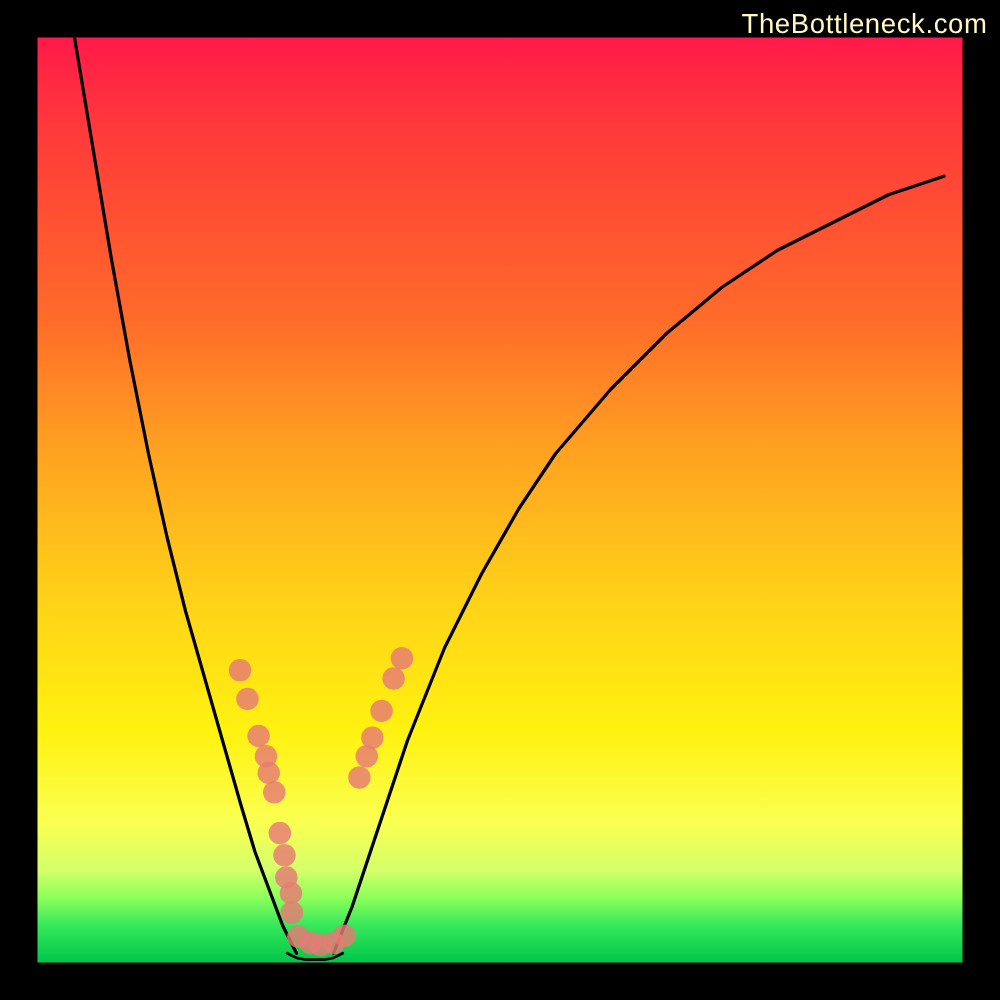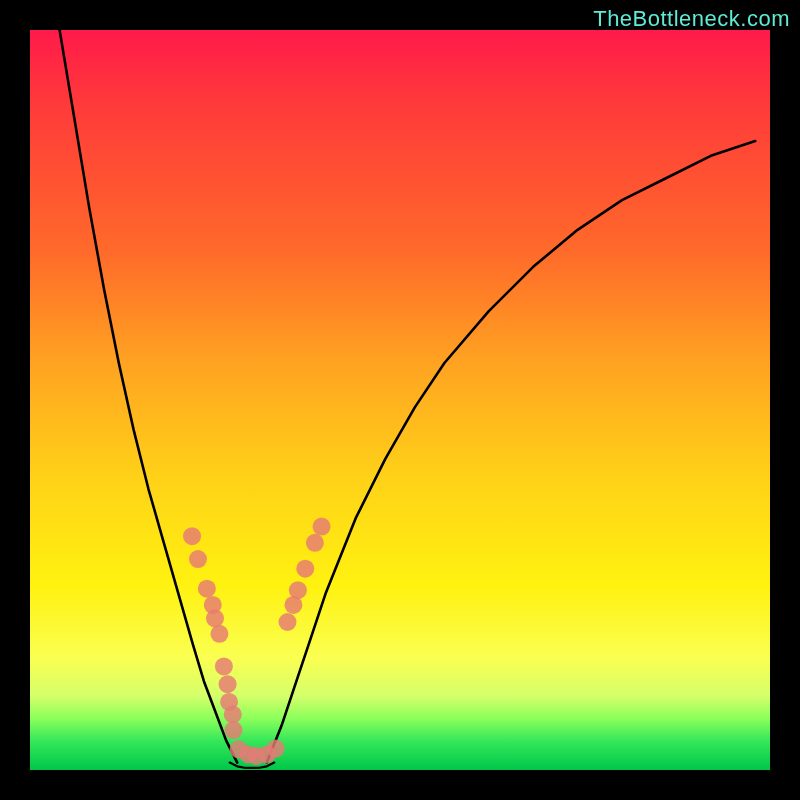--- a/index.html
+++ b/index.html
@@ -33,21 +33,21 @@
       #faff52 85%,
       #d4ff6a 90%,
       #8cff5a 93%,
       #36e85a 96%,
       #00c64a 100%);
   }
   .watermark {
     position: absolute;
     top: 6px;
     right: 10px;
-    color: #5eead4;
+    color: #fef9c3;
     font-size: 22px;
     letter-spacing: 0.5px;
     font-weight: 500;
     z-index: 20;
     user-select: none;
   }
   svg.curve {
     position: absolute;
     left: 0;
     top: 0;

